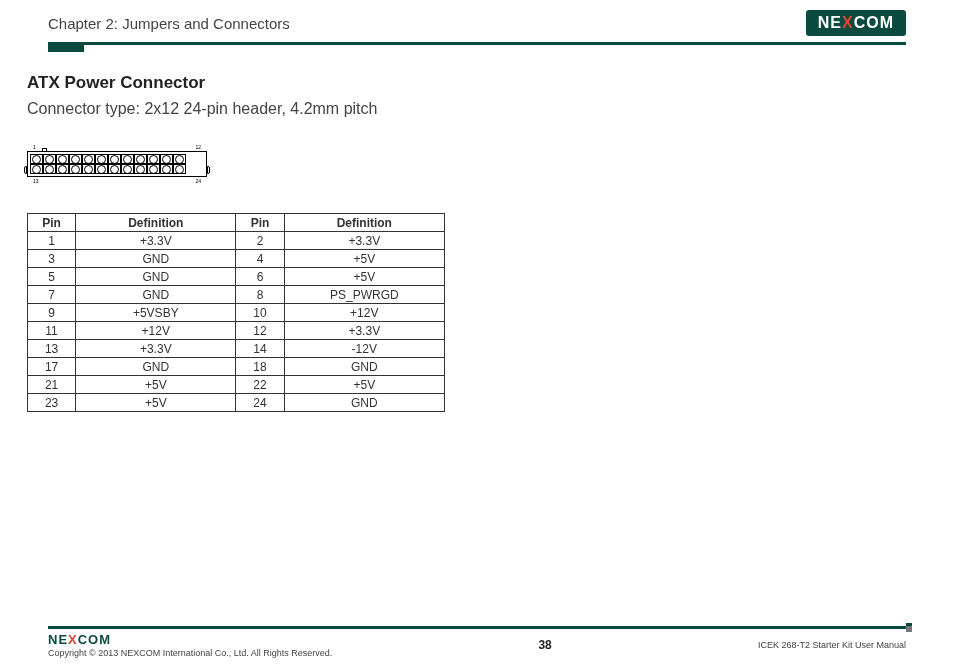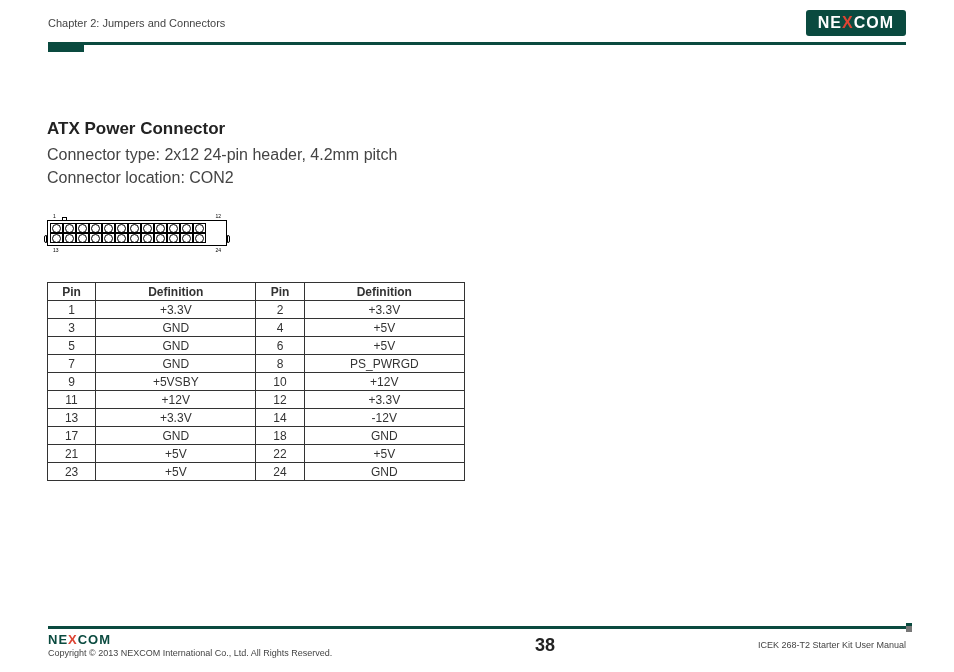--- a/index.html
+++ b/index.html
@@ -11,21 +11,21 @@
     color: #333;
     background: #fff;
     position: relative;
   }
   .header {
     display: flex;
     justify-content: space-between;
     align-items: center;
     padding: 10px 48px 6px 48px;
   }
-  .chapter-label { font-size: 11px; color: #444; }
+  .chapter-label { font-size: 15px; color: #444; }
   .logo-top {
     background: #0a4a3f;
     color: #fff;
     font-weight: bold;
     font-size: 16px;
     padding: 4px 12px;
     border-radius: 3px;
     letter-spacing: 1px;
     position: relative;
   }
@@ -36,22 +36,21 @@
     margin: 0 48px;
     position: relative;
   }
   .rule-top .accent {
     position: absolute;
     left: 0; top: 3px;
     width: 36px; height: 7px;
     background: #0a4a3f;
   }
   .content {
-    padding: 28px 48px 0 47px;
-    margin-top: 46px;
+    padding: 28px 48px 0 27px;
   }
   .title { font-size: 17px; font-weight: bold; color: #222; margin-bottom: 4px; }
   .sub { font-size: 16px; color: #444; line-height: 1.45; }
   .diagram {
     margin: 24px 0 28px 0;
     width: 180px;
   }
   .diagram-label-row {
     display: flex;
     justify-content: space-between;
@@ -148,39 +147,38 @@
     color: #444;
   }
   .logo-bot {
     font-weight: bold;
     color: #0a4a3f;
     font-size: 13px;
     letter-spacing: 1px;
     margin-bottom: 1px;
   }
   .logo-bot .x { color: #d43; }
-  .page-num { font-weight: bold; font-size: 18px; color: #222; }
+  .page-num { font-weight: bold; font-size: 12px; color: #222; }
 </style>
 </head>
 <body>
 
 <div class="header">
   <div class="chapter-label">Chapter 2: Jumpers and Connectors</div>
   <div class="logo-top">
     <span>NE</span><span class="x">X</span><span>COM</span>
   </div>
 </div>
 <div class="rule-top">
     <div class="accent"></div>
   </div>
 
 <div class="content">
   <div class="title">ATX Power Connector</div>
   <div class="sub">Connector type: 2x12 24-pin header, 4.2mm pitch</div>
-  <div class="sub">Connector location: CON2</div>
 
   <div class="diagram">
     <div class="diagram-label-row">
       <span>1</span>
       <span>12</span>
     </div>
     <div class="conn-body">
       <div class="key-notch"></div>
       <div class="side-tab-left"></div>
       <div class="side-tab-right"></div>

